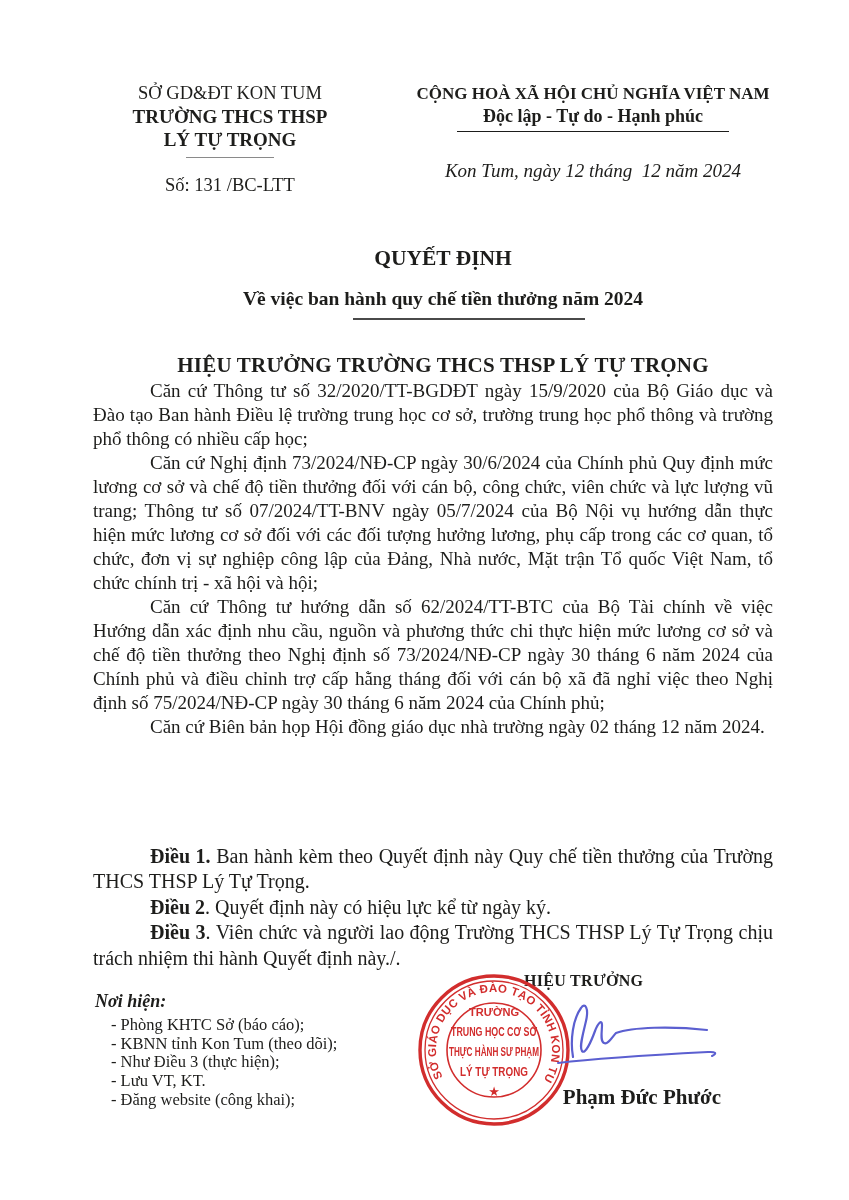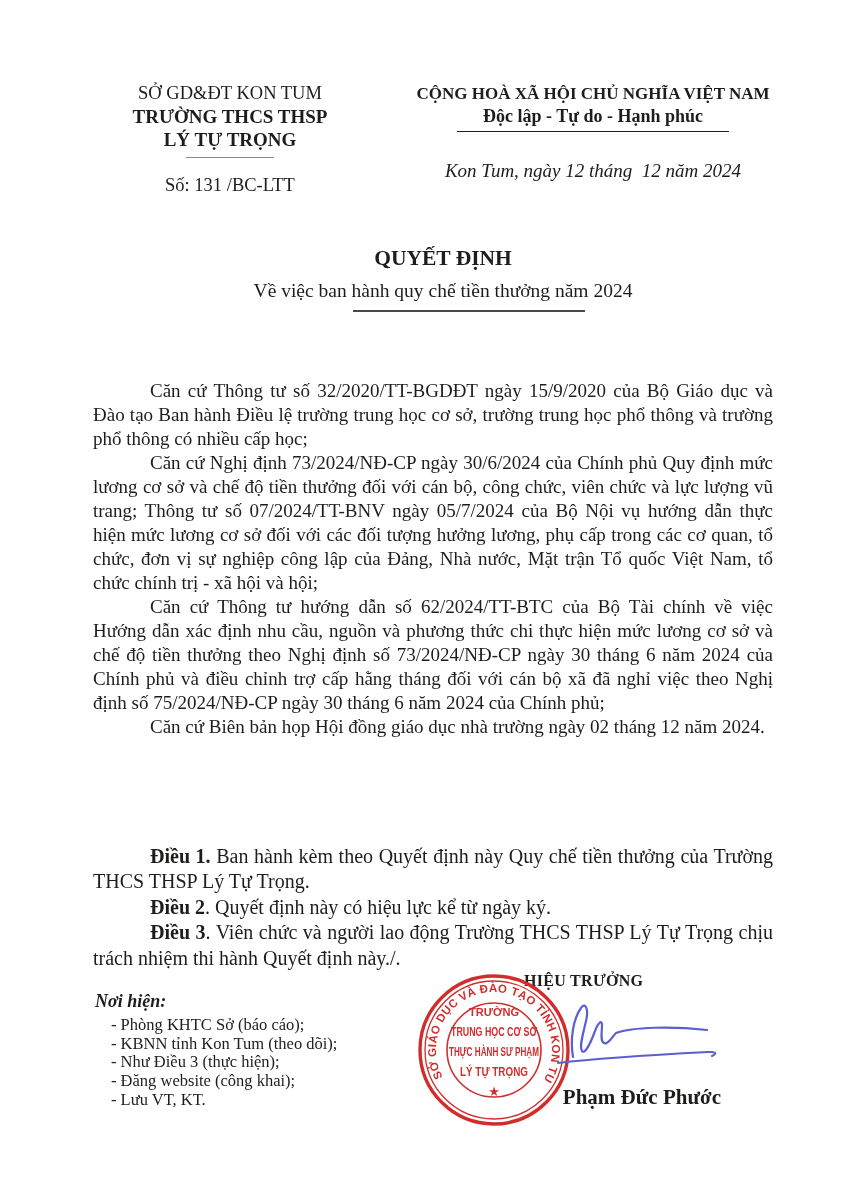--- a/index.html
+++ b/index.html
@@ -18,21 +18,21 @@
   .hdr-left .org-underline{width:88px;border-top:1.6px solid #8a8a8a;margin:6px auto 0;}
   .hdr-left .doc-number{font-size:18.5px;margin-top:16px;}
   .hdr-right{position:absolute;left:402px;top:82px;width:382px;text-align:center;}
   .hdr-right .national{font-size:17px;font-weight:bold;line-height:23px;}
   .hdr-right .motto{font-size:18px;font-weight:bold;line-height:22px;}
   .hdr-right .motto-underline{width:272px;border-top:1.9px solid #1d1d1b;margin:4px auto 0;}
   .hdr-right .dateline{font-size:19px;font-style:italic;margin-top:28px;white-space:pre;}
   
   .title-block{position:absolute;left:93px;top:246px;width:680px;text-align:center;transform:translateX(10px);}
   .title-main{font-size:21.5px;font-weight:bold;line-height:25px;}
-  .title-sub{font-size:19.5px;font-weight:normal;line-height:24px;margin-top:8px;}
+  .title-sub{font-size:19.5px;font-weight:bold;line-height:24px;margin-top:16px;}
   .title-underline{width:232px;border-top:2px solid #4a4a4a;margin:7px auto 0;transform:translateX(26px);}
   .issuer{font-size:21px;font-weight:bold;margin-top:33px;letter-spacing:.2px;}
   
   .preamble{position:absolute;left:93px;top:379px;width:680px;
     font-size:19px;line-height:24px;text-align:justify;}
   .preamble p{margin:0;text-indent:57px;}
   
   .decision-heading{position:absolute;left:93px;top:793px;width:680px;text-align:center;
     font-size:21px;font-weight:bold;transform:translateX(10px);}
   .articles{position:absolute;left:93px;top:844px;width:680px;
@@ -68,20 +68,21 @@
     <div class="national">CỘNG HOÀ XÃ HỘI CHỦ NGHĨA VIỆT NAM</div>
     <div class="motto">Độc lập - Tự do - Hạnh phúc</div>
     <div class="motto-underline"></div>
     <div class="dateline">Kon Tum, ngày 12 tháng  12 năm 2024</div>
   </div>
 
   <div class="title-block">
     <div class="title-main">QUYẾT ĐỊNH</div>
     <div class="title-sub">Về việc ban hành quy chế tiền thưởng năm 2024</div>
     <div class="title-underline"></div>
+    <div class="issuer">HIỆU TRƯỞNG TRƯỜNG THCS THSP LÝ TỰ TRỌNG</div>
   </div>
 
   <div class="preamble">
     <p>Căn cứ Thông tư số 32/2020/TT-BGDĐT ngày 15/9/2020 của Bộ Giáo dục và Đào tạo Ban hành Điều lệ trường trung học cơ sở, trường trung học phổ thông và trường phổ thông có nhiều cấp học;</p>
     <p>Căn cứ Nghị định 73/2024/NĐ-CP ngày 30/6/2024 của Chính phủ Quy định mức lương cơ sở và chế độ tiền thưởng đối với cán bộ, công chức, viên chức và lực lượng vũ trang; Thông tư số 07/2024/TT-BNV ngày 05/7/2024 của Bộ Nội vụ hướng dẫn thực hiện mức lương cơ sở đối với các đối tượng hưởng lương, phụ cấp trong các cơ quan, tổ chức, đơn vị sự nghiệp công lập của Đảng, Nhà nước, Mặt trận Tổ quốc Việt Nam, tổ chức chính trị - xã hội và hội;</p>
     <p>Căn cứ Thông tư hướng dẫn số 62/2024/TT-BTC của Bộ Tài chính về việc Hướng dẫn xác định nhu cầu, nguồn và phương thức chi thực hiện mức lương cơ sở và chế độ tiền thưởng theo Nghị định số 73/2024/NĐ-CP ngày 30 tháng 6 năm 2024 của Chính phủ và điều chỉnh trợ cấp hằng tháng đối với cán bộ xã đã nghỉ việc theo Nghị định số 75/2024/NĐ-CP ngày 30 tháng 6 năm 2024 của Chính phủ;</p>
     <p>Căn cứ Biên bản họp Hội đồng giáo dục nhà trường ngày 02 tháng 12  năm 2024.</p>
   </div>
 
   <div class="articles">
@@ -89,22 +90,22 @@
     <p><strong>Điều 2</strong><span>. Quyết định này có hiệu lực kể từ ngày ký.</span></p>
     <p><strong>Điều 3</strong><span>. Viên chức và người lao động Trường THCS THSP Lý Tự Trọng chịu trách nhiệm thi hành Quyết định này./.</span></p>
   </div>
 
   <div class="recipients">
     <div class="rc-head">Nơi hiện:</div>
     <ul>
       <li>- Phòng KHTC Sở (báo cáo);</li>
       <li>- KBNN tỉnh Kon Tum (theo dõi);</li>
       <li>- Như Điều 3 (thực hiện);</li>
+      <li>- Lưu VT, KT.</li>
       <li>- Đăng website (công khai);</li>
-      <li>- Lưu VT, KT.</li>
     </ul>
   </div>
 
   <div class="sig-title">HIỆU TRƯỞNG</div>
   <div class="signer-name">Phạm Đức Phước</div>
 
   <svg class="stamp-svg" viewBox="0 0 160 160" aria-hidden="true">
     <circle cx="80" cy="80" r="74" fill="none" stroke="#d22d2d" stroke-width="3.4"></circle>
     <circle cx="80" cy="80" r="69" fill="none" stroke="#d22d2d" stroke-width="1.3"></circle>
     <circle cx="80" cy="80" r="47" fill="none" stroke="#d22d2d" stroke-width="1.6"></circle>

